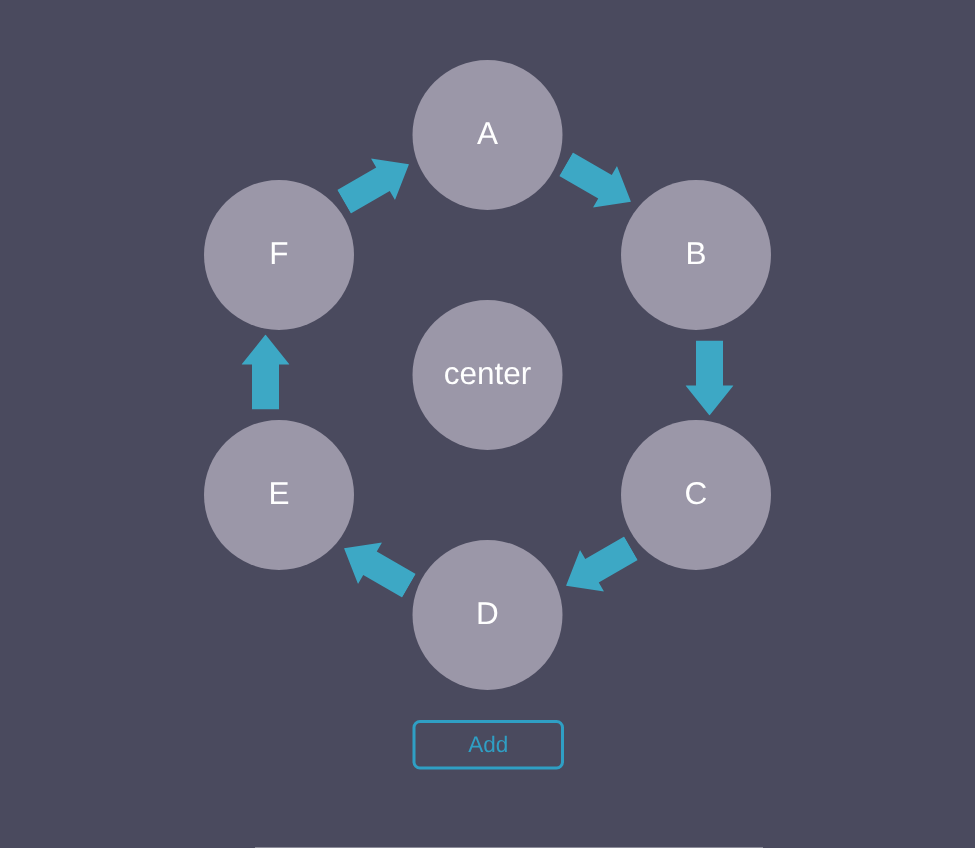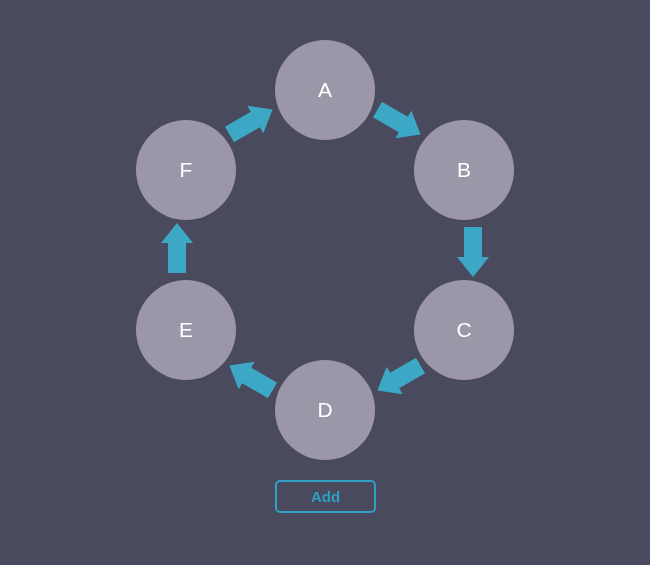--- a/index.html
+++ b/index.html
@@ -54,21 +54,21 @@
     top: 480px;
     width: 101px;
     height: 33px;
     box-sizing: border-box;
     background: transparent;
     border: 2px solid #2f9fc4;
     border-radius: 5px;
     color: #2f9fc4;
     font-family: "Liberation Sans", sans-serif;
     font-size: 15px;
-    font-weight: bold;
+    font-weight: normal;
     cursor: pointer;
     display: flex;
     align-items: center;
     justify-content: center;
   }
 </style>
 </head>
 <body>
 
 <div class="stage">
@@ -104,16 +104,19 @@
   <div class="node node-d">
     <span>D</span>
   </div>
   <div class="node node-e">
     <span>E</span>
   </div>
   <div class="node node-f">
     <span>F</span>
   </div>
 
+  <div class="node node-center">
+    <span>center</span>
+  </div>
 
   <button class="add-button">Add</button>
 
 </div>
 
 </body></html>

